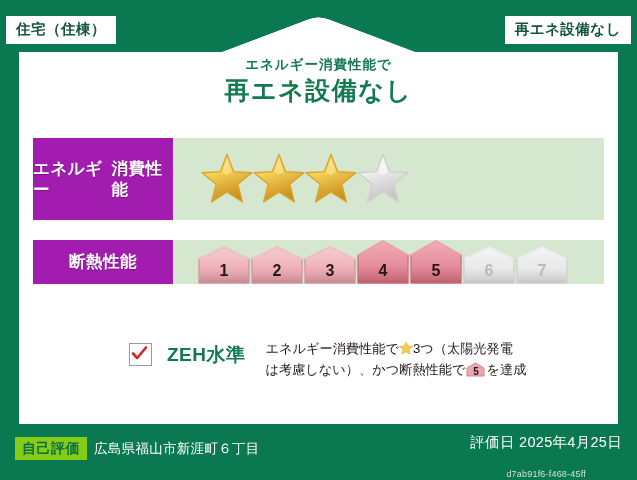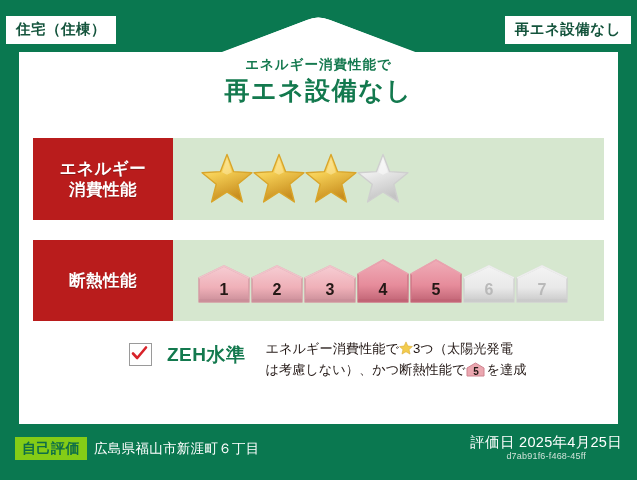--- a/index.html
+++ b/index.html
@@ -61,27 +61,27 @@
     color:#13794e;line-height:1.1;margin:0;
   }
 
   
   .metric-row{
     position:absolute;left:33px;width:571px;height:82px;
     background:#d6e7cf;
     display:flex;align-items:stretch;
   }
   #row-energy{top:138px;}
-  #row-insulation{top:240px;height:81px;}
+  #row-insulation{top:240px;height:44px;}
 
   .metric-label{
     width:140px;flex:0 0 140px;
-    background:#b91c1c;
+    background:#a21caf;
     color:#ffffff;
-    display:flex;flex-direction:column;
+    display:flex;flex-direction:row;
     align-items:center;justify-content:center;
     font-weight:bold;font-size:16.5px;line-height:1.28;
     letter-spacing:.5px;
     text-shadow:0 1px 0 rgba(0,0,0,.25);
   }
   #row-insulation .metric-label{font-size:16.5px;}
 
   .metric-value{
     flex:1 1 auto;display:flex;align-items:center;
     padding-left:26px;
@@ -166,21 +166,21 @@
     letter-spacing:.3px;
   }
   #footer-right{
     position:absolute;right:15px;top:6px;text-align:center;
   }
   #eval-date{
     font-size:14.5px;color:#ffffff;line-height:1.2;white-space:nowrap;
     letter-spacing:.3px;
   }
   #doc-id{
-    font-size:9px;color:#cfe2d8;line-height:1.2;margin-top:0;
+    font-size:9px;color:#cfe2d8;line-height:1.2;margin-top:18px;
     white-space:nowrap;letter-spacing:.2px;
   }
 </style>
 </head>
 <body>
 
 <div id="label-root">
 
   <div id="roof">
     <svg width="599" height="120" viewBox="0 0 599 120" xmlns="http://www.w3.org/2000/svg">

